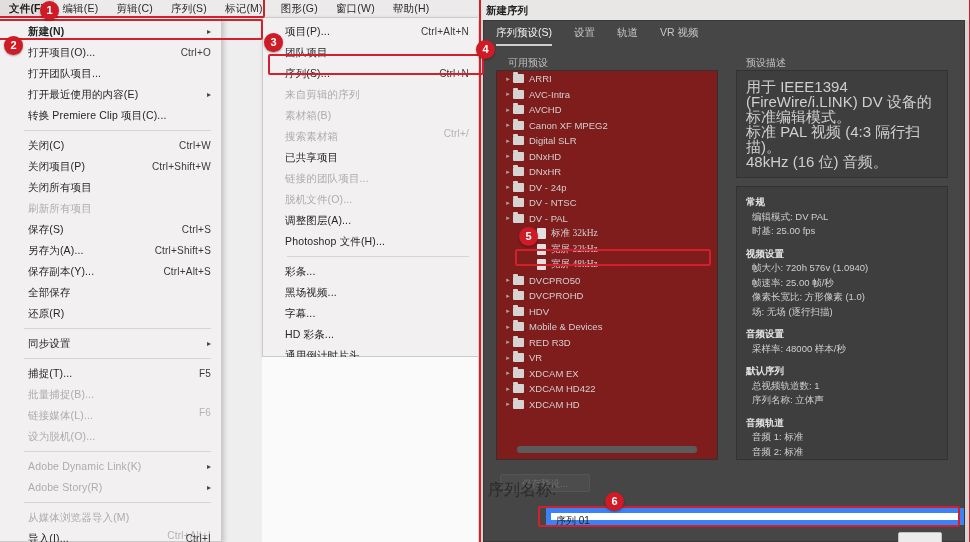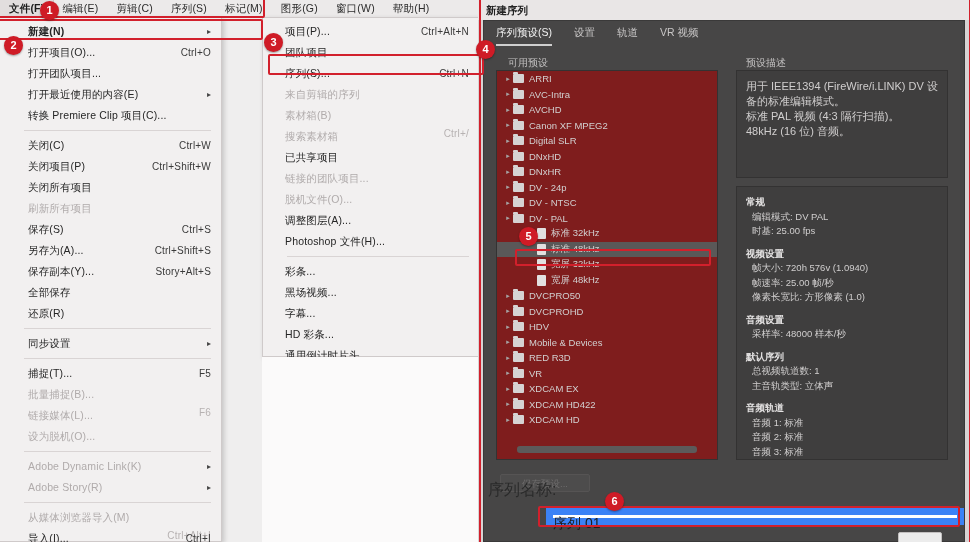--- a/index.html
+++ b/index.html
@@ -135,21 +135,21 @@
   }
   .tnode {
     position: relative;
     height: 15.5px; display: flex; align-items: center;
     font-size: 9.5px; color: #d2d0d0;
     padding-left: 6px;
     filter: blur(0.35px);
     white-space: nowrap;
   }
   .tnode.l1 { padding-left: 6px; }
-  .tnode.l2 { padding-left: 30px; }
+  .tnode.l2 { padding-left: 30px; font-family: Liberation Serif, serif; }
   .tnode .tw {
     width: 10px; flex: 0 0 10px; font-size: 7px; color: #a6a4a4; text-align: center;
   }
   .tnode .ficon {
     width: 11px; height: 9px; flex: 0 0 11px;
     background: #d6d3d3; margin-right: 5px; border-radius: 1px;
     position: relative;
   }
   .tnode .ficon:before {
     content:""; position:absolute; left:0; top:-2px; width:5px; height:2px;
@@ -164,21 +164,21 @@
   .tree-hscroll {
     position: absolute; left: 20px; bottom: 6px; width: 180px; height: 7px;
     background: #5c5a5a; border-radius: 3px;
   }
 
   
   .desc-box {
     position: absolute; left: 258px; top: 70px; width: 212px; height: 108px;
     background: #3f3e3e; border: 1px solid #333232;
     padding: 8px 9px;
-    font-size: 11px; line-height: 15px; color: #d0cece;
+    font-size: 15px; line-height: 15px; color: #d0cece;
     filter: blur(0.4px);
   }
   .settings-box {
     position: absolute; left: 258px; top: 186px; width: 212px; height: 274px;
     background: #3f3e3e; border: 1px solid #333232;
     padding: 8px 9px;
     font-size: 9.5px; line-height: 14.5px; color: #d0cece;
     filter: blur(0.4px);
     overflow: hidden;
   }
@@ -191,22 +191,22 @@
     background: #4d4c4c; border: 1px solid #565454; border-radius: 2px;
     color: #6f6d6d; font-size: 9.5px; text-align: center; line-height: 17px;
     filter: blur(0.5px);
   }
   .seqname-label {
     position: absolute; left: 10px; top: 480px;
     font-size: 16px; color: #2a2a2a; filter: blur(0.4px);
   }
   .seqname-input {
     position: absolute; left: 68px; top: 508px; width: 418px; height: 17px;
-    background: #ffffff; border: 7px solid #3b82f6;
-    font-size: 14px; color: #1d1d1d; line-height: 16px;
+    background: #ffffff; border: 5px solid #3b82f6;
+    font-size: 10px; color: #1d1d1d; padding-left: 5px; line-height: 16px;
     filter: blur(0.35px);
   }
   .dlg-ok {
     position: absolute; left: 420px; top: 532px; width: 44px; height: 15px;
     background: #ececec; border: 1px solid #c3c0c0; border-radius: 2px;
   }
 
   
   .hl {
     position: absolute;
@@ -279,21 +279,21 @@
         <div class="mrow">
           <span class="lbl">保存(S)</span>
           <span class="sc">Ctrl+S</span>
         </div>
         <div class="mrow">
           <span class="lbl">另存为(A)...</span>
           <span class="sc">Ctrl+Shift+S</span>
         </div>
         <div class="mrow">
           <span class="lbl">保存副本(Y)...</span>
-          <span class="sc">Story+Alt+S</span>
+          <span class="sc">Ctrl+Alt+S</span>
         </div>
         <div class="mrow">
           <span class="lbl">全部保存</span>
         </div>
         <div class="mrow">
           <span class="lbl">还原(R)</span>
         </div>
         <div class="msep"></div>
         <div class="mrow">
           <span class="lbl">同步设置</span>
@@ -460,25 +460,20 @@
         </div>
         <div class="tnode l1">
           <span class="tw">▸</span>
           <span class="ficon"></span>
           <span>DV - PAL</span>
         </div>
         <div class="tnode l2">
           <span class="tw"></span>
           <span class="dicon"></span>
           <span>标准 32kHz</span>
-        </div>
-        <div class="tnode l2 sel">
-          <span class="tw"></span>
-          <span class="dicon"></span>
-          <span>标准 48kHz</span>
         </div>
         <div class="tnode l2">
           <span class="tw"></span>
           <span class="dicon"></span>
           <span>宽屏 32kHz</span>
         </div>
         <div class="tnode l2">
           <span class="tw"></span>
           <span class="dicon"></span>
           <span>宽屏 48kHz</span>
@@ -538,25 +533,26 @@
       </div>
 
     <div class="settings-box" id="settings-box">
         <div class="sec">常规</div>
         <div class="ln">编辑模式: DV PAL</div>
         <div class="ln">时基: 25.00 fps</div>
         <div class="sec">视频设置</div>
         <div class="ln">帧大小: 720h 576v (1.0940)</div>
         <div class="ln">帧速率: 25.00 帧/秒</div>
         <div class="ln">像素长宽比: 方形像素 (1.0)</div>
+        <div class="ln">场: 无场 (逐行扫描)</div>
         <div class="sec">音频设置</div>
         <div class="ln">采样率: 48000 样本/秒</div>
         <div class="sec">默认序列</div>
         <div class="ln">总视频轨道数: 1</div>
-        <div class="ln">主音轨类型: 立体声</div>
+        <div class="ln">序列名称: 立体声</div>
         <div class="sec">音频轨道</div>
         <div class="ln">音频 1: 标准</div>
         <div class="ln">音频 2: 标准</div>
         <div class="ln">音频 3: 标准</div>
       </div>
 
     <div class="btn-savepreset">保存预设...</div>
 
     <div class="seqname-label">序列名称:</div>
     <div class="seqname-input">序列 01</div>

